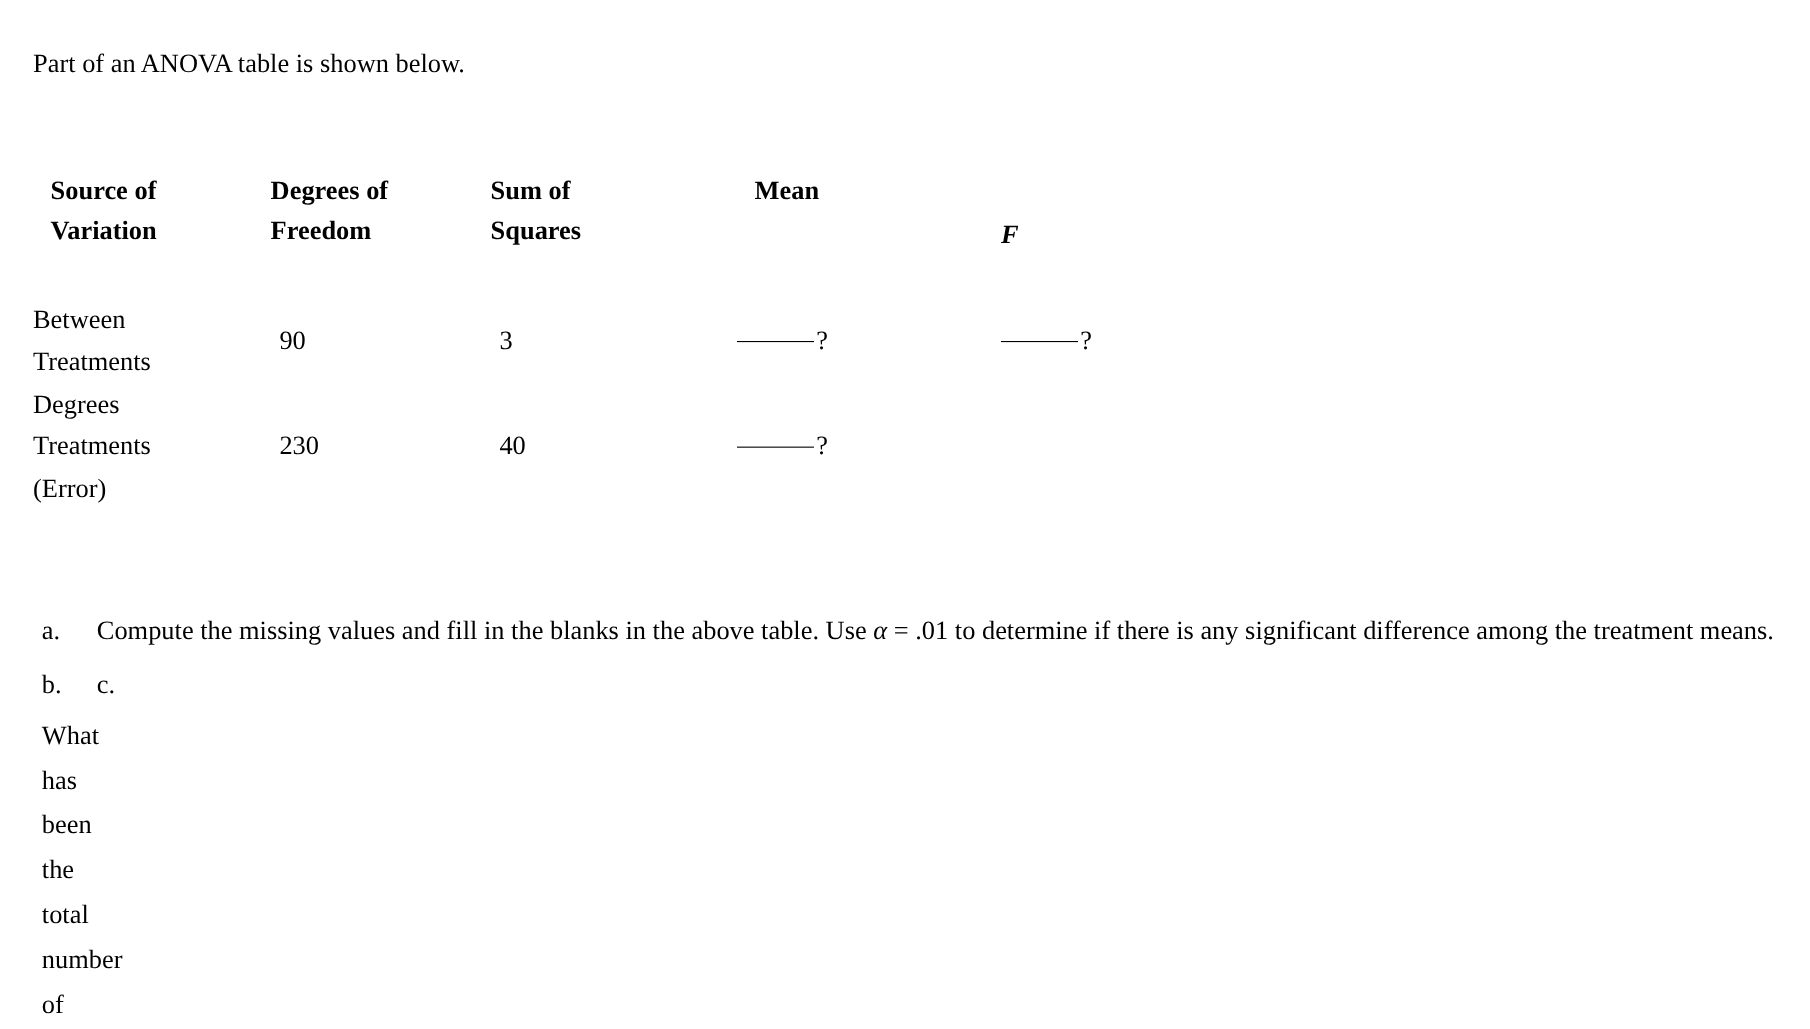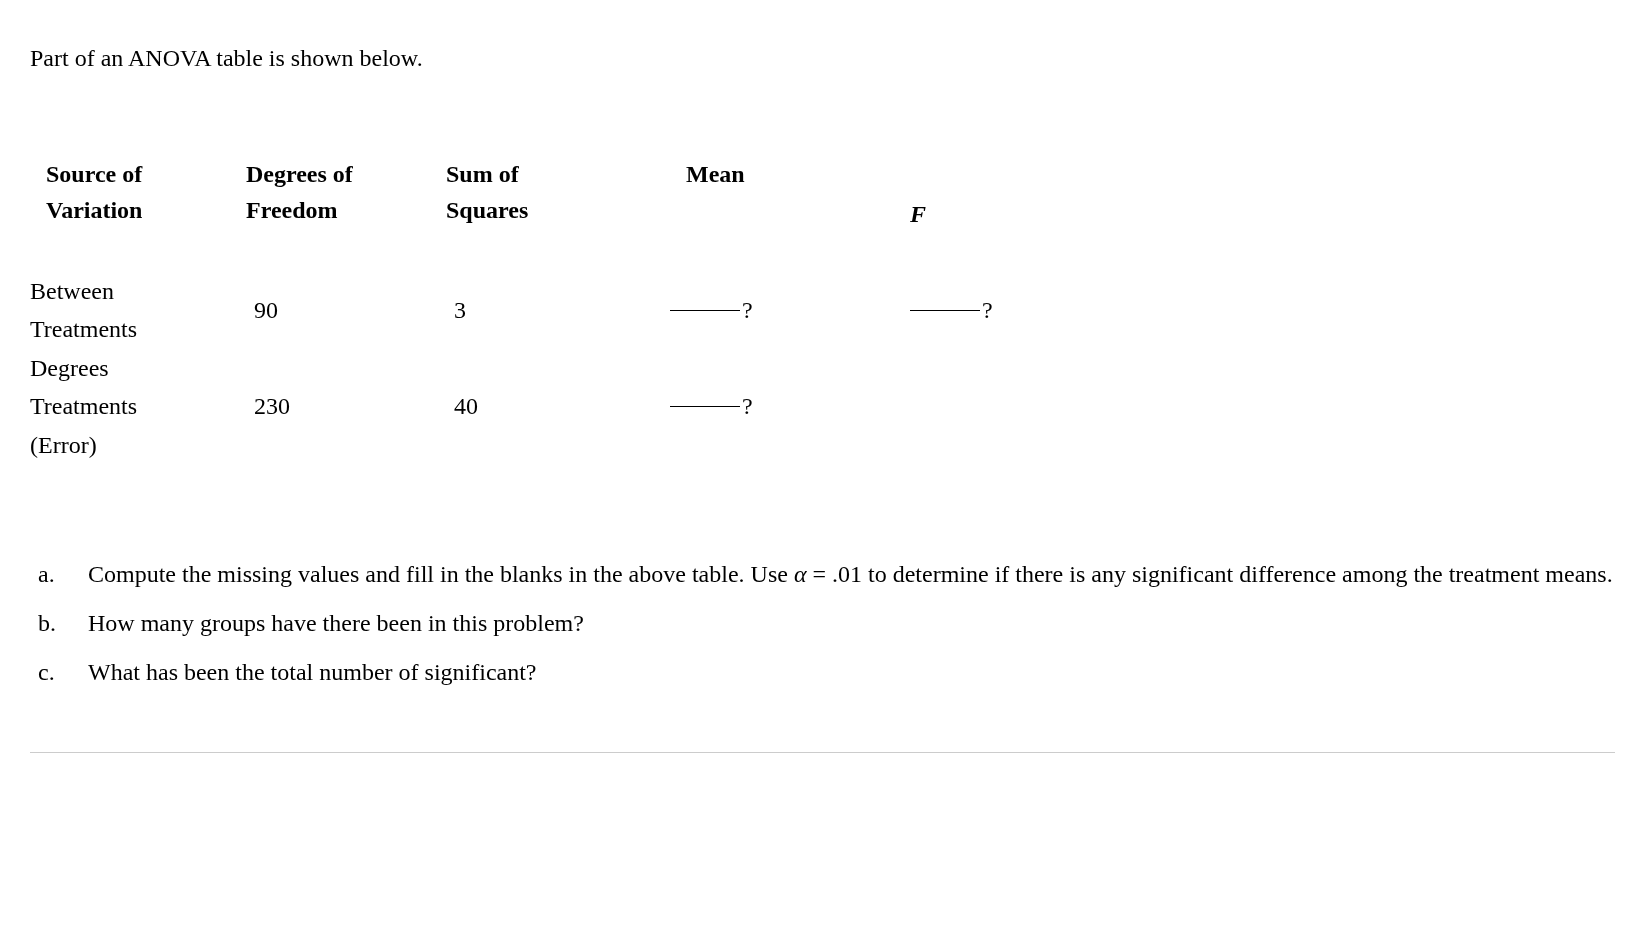--- a/index.html
+++ b/index.html
@@ -146,20 +146,19 @@
 </div>
 
 <div class="questions">
   <div class="question-list">
     <div class="q-label">a.</div>
     <div class="q-text">
       <span>Compute the missing values and fill in the blanks in the above table. Use </span><span class="alpha">α</span><span> = .01 to determine if there is any significant difference among the treatment means.</span>
     </div>
 
     <div class="q-label">b.</div>
-    <div class="q-text">How many groups have there been in this problem?</div>
 
     <div class="q-label">c.</div>
     <div class="q-text">What has been the total number of significant?</div>
   </div>
 </div>
 
 <hr class="divider">
 
 </body></html>

